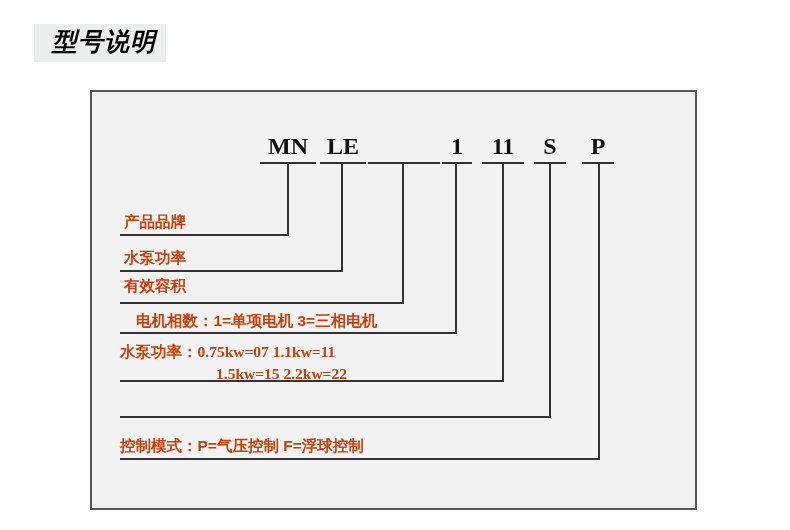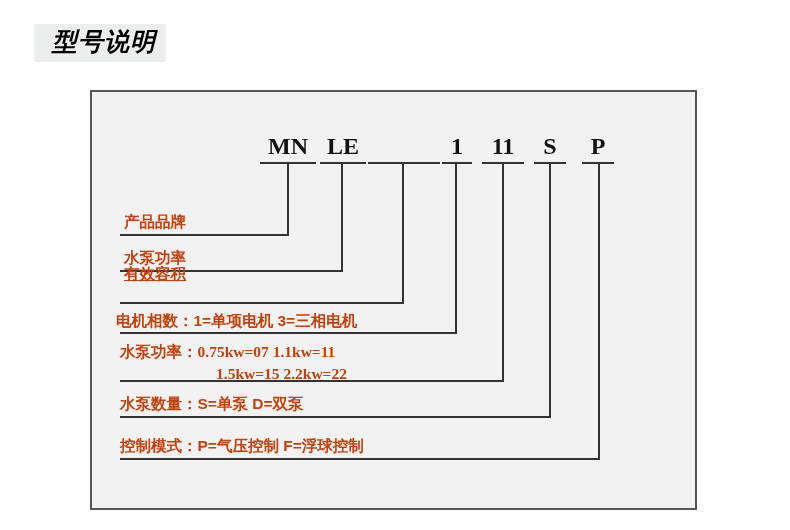--- a/index.html
+++ b/index.html
@@ -133,21 +133,20 @@
     <div class="hline" style="left:28px; top:142px; width:169px;"></div>
     <div class="hline" style="left:28px; top:178px; width:223px;"></div>
     <div class="hline" style="left:28px; top:210px; width:284px;"></div>
     <div class="hline" style="left:28px; top:240px; width:337px;"></div>
     <div class="hline" style="left:28px; top:288px; width:384px;"></div>
     <div class="hline" style="left:28px; top:324px; width:431px;"></div>
     <div class="hline" style="left:28px; top:366px; width:480px;"></div>
 
     <div class="label-row" style="left:32px; top:120px;">产品品牌</div>
     <div class="label-row" style="left:32px; top:156px;">水泵功率</div>
-    <div class="label-row" style="left:32px; top:172px;text-decoration:underline;">有效容积</div>
-    <div class="label-row" style="left:24px; top:219px;">电机相数：1=单项电机  3=三相电机</div>
+    <div class="label-row" style="left:32px; top:184px;">有效容积</div>
+    <div class="label-row" style="left:44px; top:219px;">电机相数：1=单项电机  3=三相电机</div>
     <div class="label-row serif-nums" style="left:28px; top:250px;">水泵功率：0.75kw=07  1.1kw=11</div>
     <div class="label-row serif-nums" style="left:124px; top:272px;">1.5kw=15   2.2kw=22</div>
-    <div class="label-row" style="left:28px; top:302px;">水泵数量：S=单泵   D=双泵</div>
     <div class="label-row" style="left:28px; top:344px;">控制模式：P=气压控制 F=浮球控制</div>
 
   </div>
 </div>
 
 </body></html>

